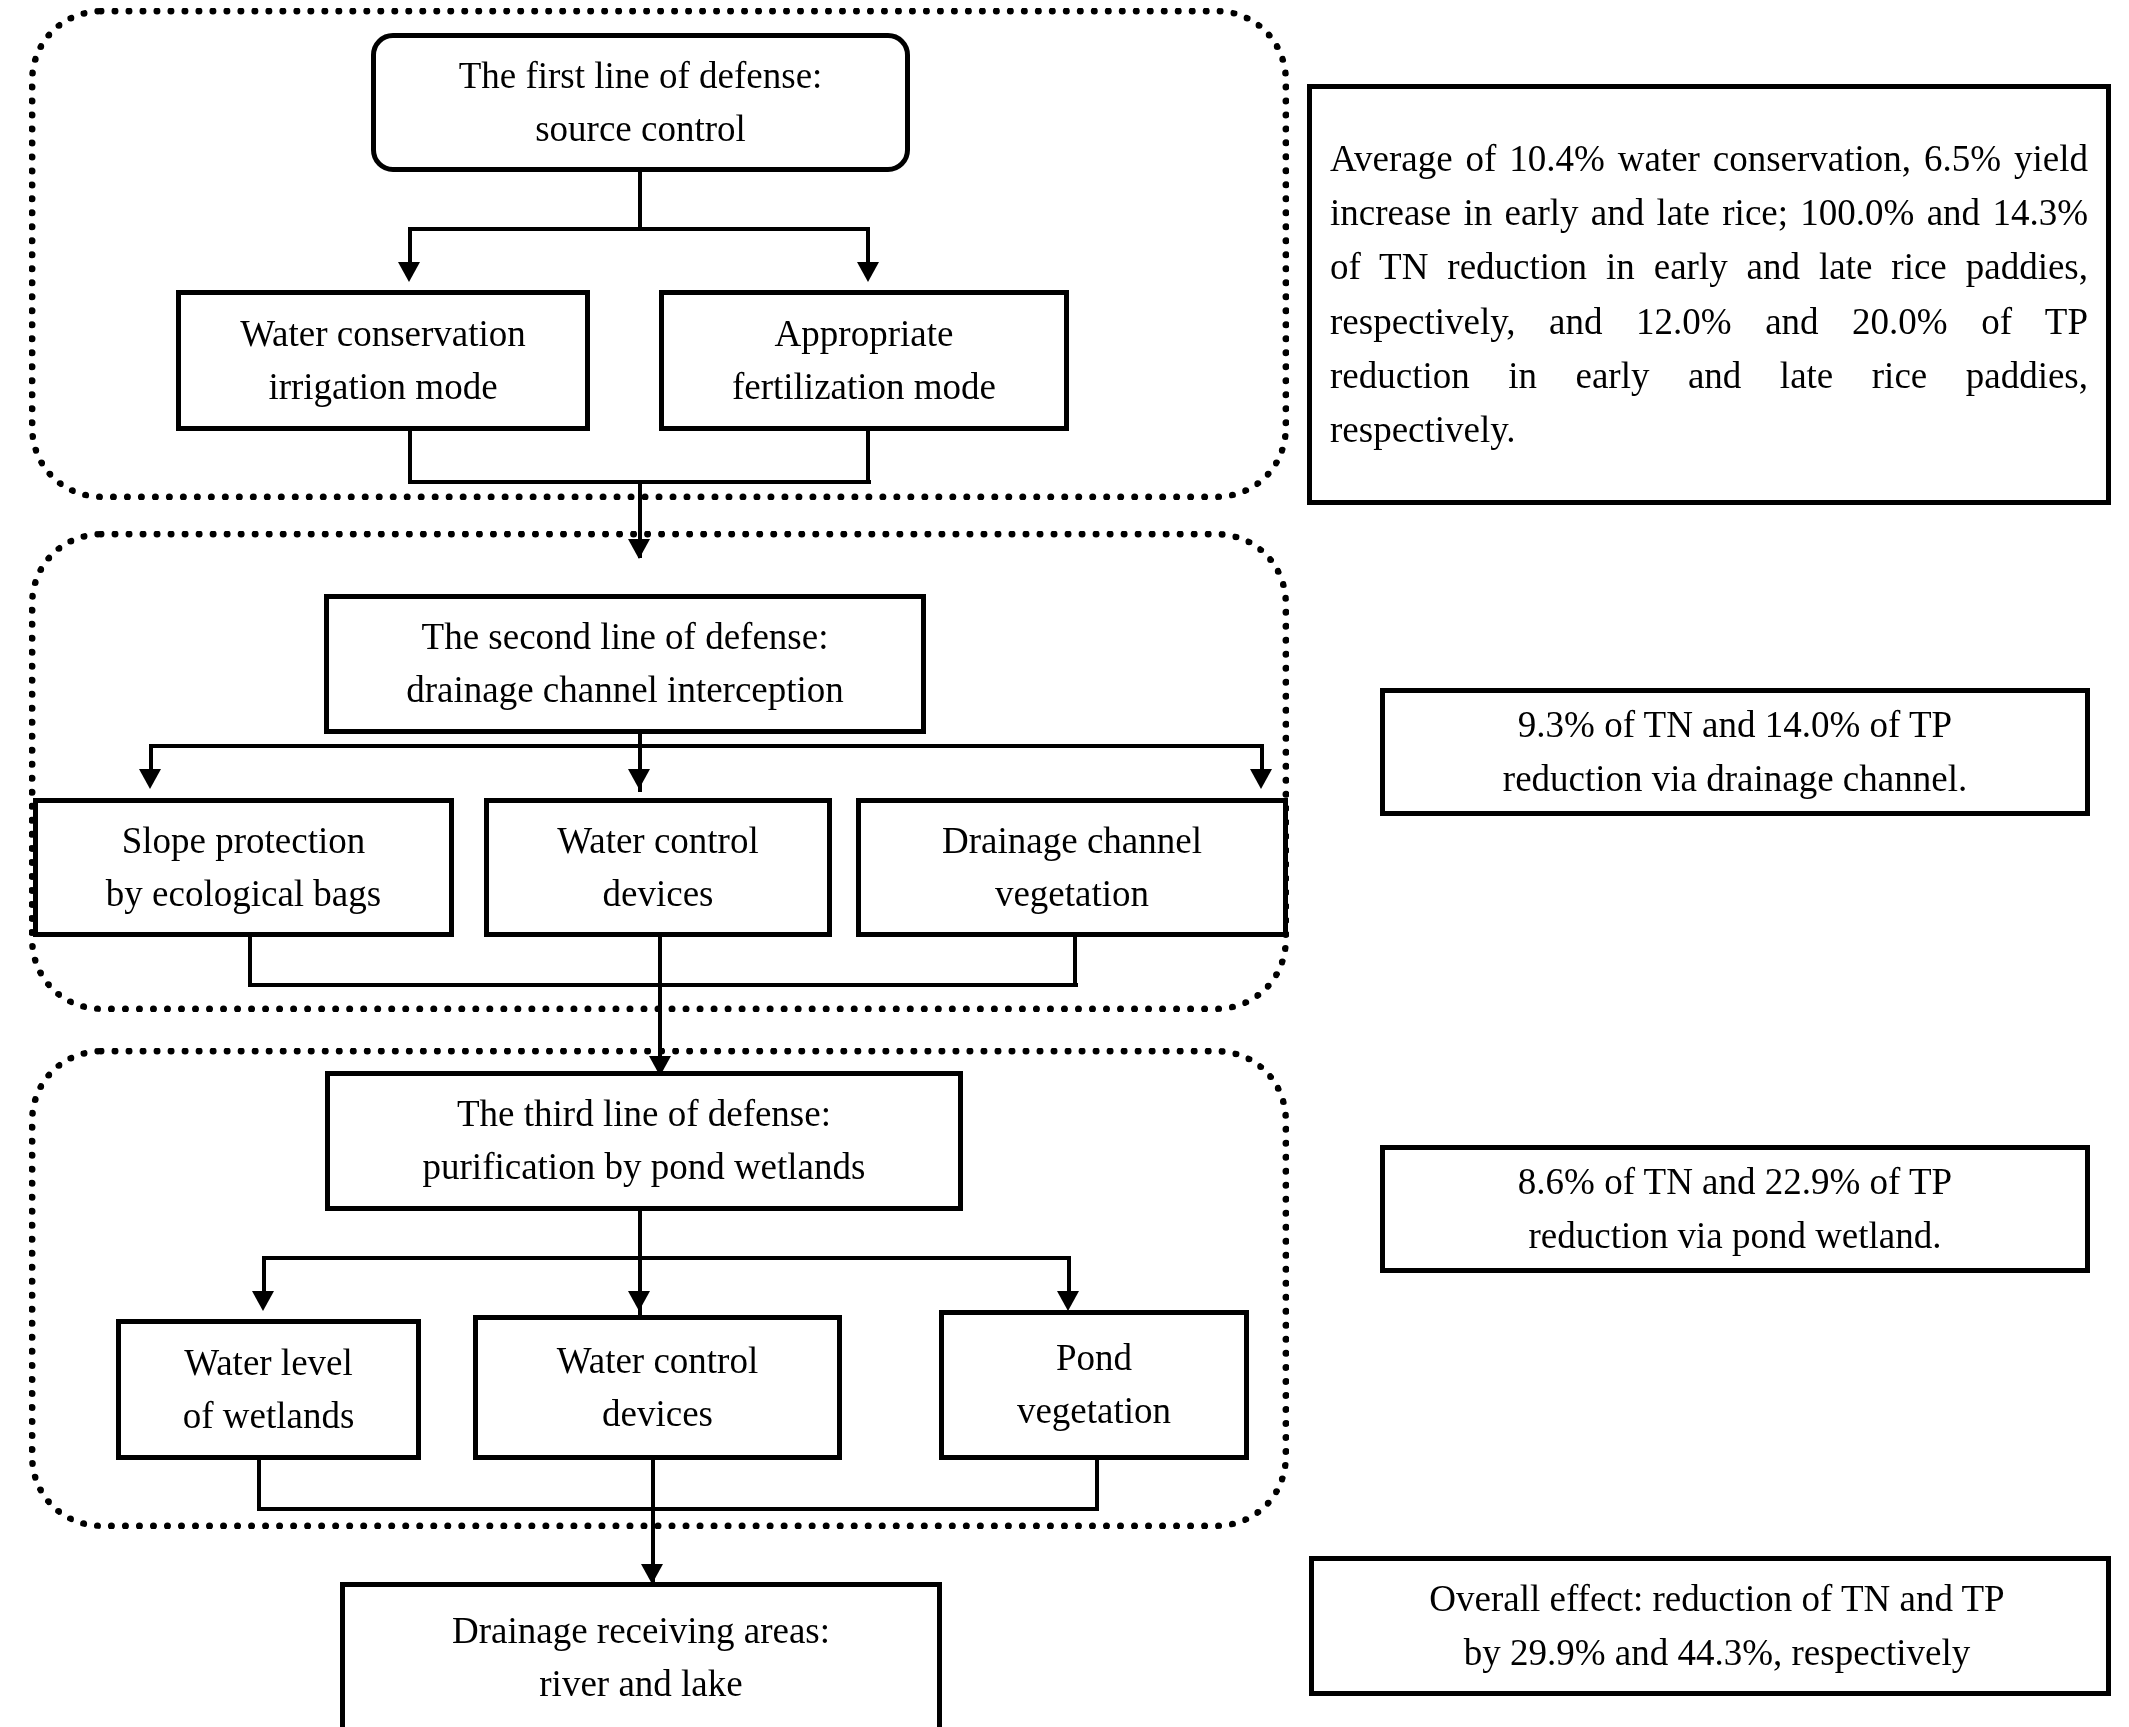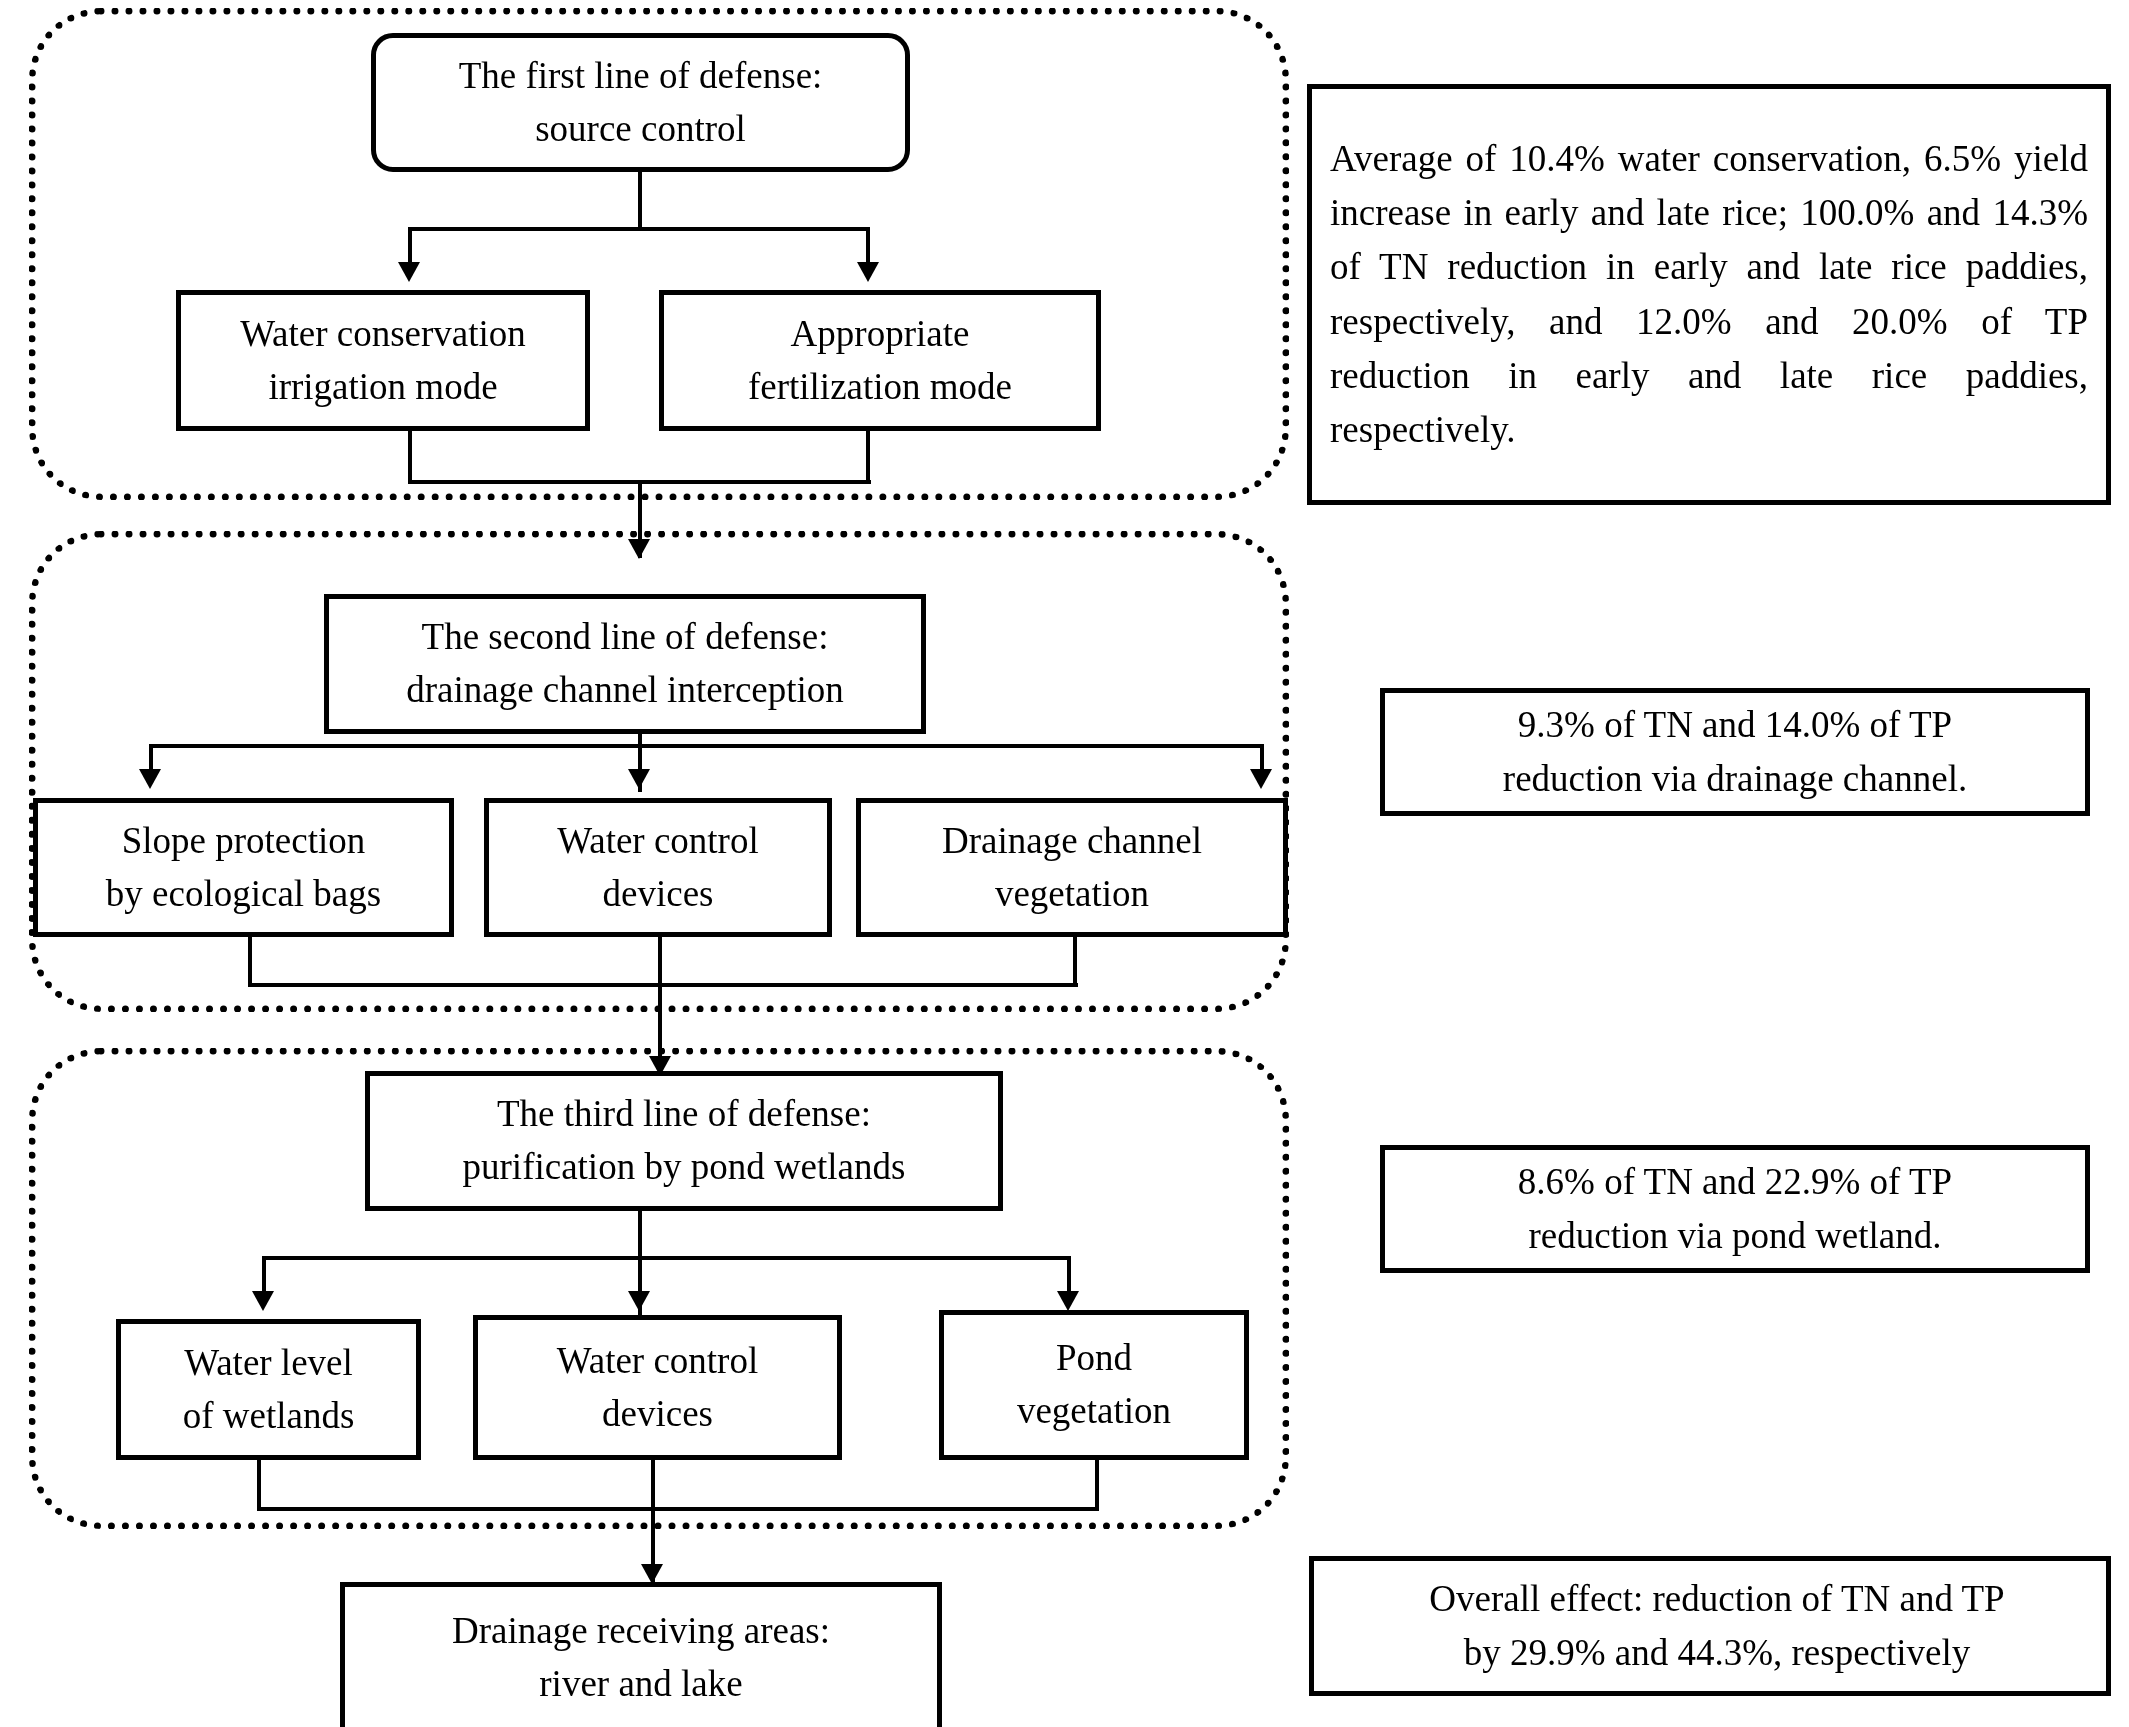--- a/index.html
+++ b/index.html
@@ -82,21 +82,21 @@
   <div class="vline" style="left:866px; top:227px; height:37px;"></div>
   <div class="arrow" style="left:857px; top:262px;"></div>
 
   <div class="node" style="left:176px; top:290px; width:414px; height:141px;">
     <span class="txt">
       <span>Water conservation</span><br>
       <span>irrigation mode</span>
     </span>
   </div>
 
-  <div class="node" style="left:659px; top:290px; width:442px; height:141px;">
+  <div class="node" style="left:659px; top:290px; width:410px; height:141px;">
     <span class="txt">
       <span>Appropriate</span><br>
       <span>fertilization mode</span>
     </span>
   </div>
 
   <div class="vline" style="left:408px; top:431px; height:51px;"></div>
   <div class="vline" style="left:866px; top:431px; height:51px;"></div>
   <div class="hline" style="left:408px; top:480px; width:463px;"></div>
   <div class="vline" style="left:638px; top:480px; height:78px;"></div>
@@ -154,21 +154,21 @@
 
   <div class="note center" style="left:1380px; top:688px; width:710px; height:128px;">
     <span class="txt">
       <span>9.3% of TN and 14.0% of TP</span><br>
       <span>reduction via drainage channel.</span>
     </span>
   </div>
 
   <div class="group" style="left:29px; top:1048px; width:1260px; height:481px;"></div>
 
-  <div class="node" style="left:325px; top:1071px; width:638px; height:140px;margin-left:40px;">
+  <div class="node" style="left:325px; top:1071px; width:638px; height:140px;">
     <span class="txt">
       <span>The third line of defense:</span><br>
       <span>purification by pond wetlands</span>
     </span>
   </div>
 
   <div class="vline" style="left:638px; top:1211px; height:106px;"></div>
   <div class="hline" style="left:262px; top:1256px; width:809px;"></div>
   <div class="vline" style="left:262px; top:1256px; height:37px;"></div>
   <div class="arrow" style="left:252px; top:1291px;"></div>

